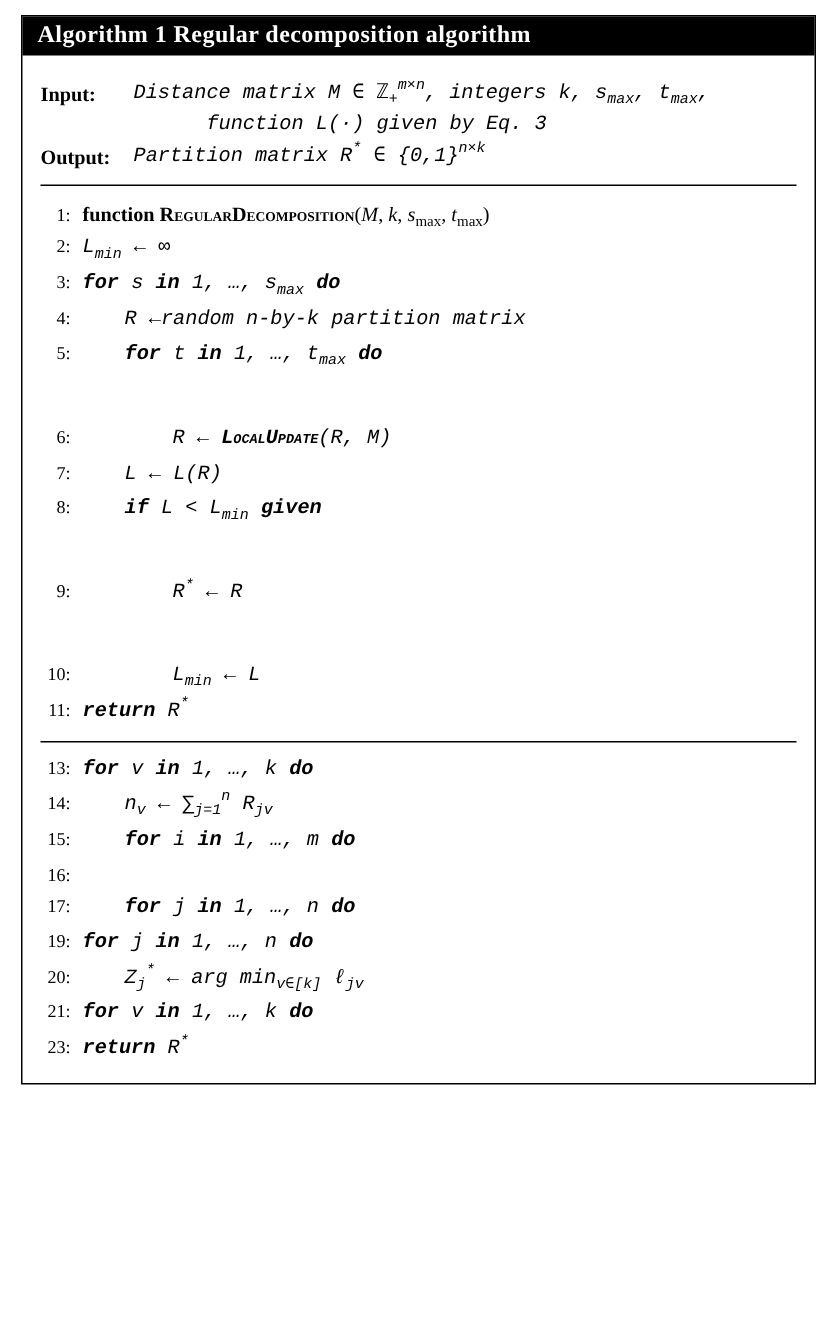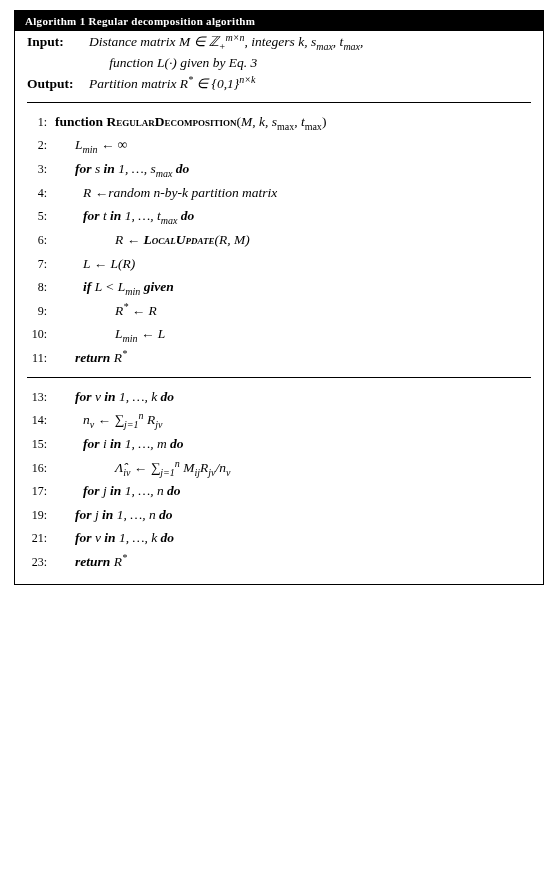--- a/index.html
+++ b/index.html
@@ -17,26 +17,26 @@
     }
     .algorithm-box {
       width: 530px;
       border: 1.5px solid #000;
       padding: 0;
     }
     .algo-header {
       background: #000;
       color: #fff;
       padding: 4px 10px;
-      font-size: 11px;
+      font-size: 16px;
       font-weight: bold;
       letter-spacing: 0.3px;
     }
     .algo-body {
-      padding: 1px 12px 10px 12px;
+      padding: 16px 12px 10px 12px;
     }
     .io-section {
       margin-bottom: 6px;
       line-height: 1.55;
     }
     .io-line {
       display: flex;
       align-items: flex-start;
     }
     .io-label {
@@ -61,41 +61,42 @@
       min-width: 28px;
       text-align: right;
       padding-right: 8px;
       font-size: 12px;
       color: #000;
       flex-shrink: 0;
     }
     .line-content {
       flex: 1;
     }
-    .indent1 { margin-left: 20px; }
+    .indent1 { }
     .indent2 { margin-left: 28px; }
-    .indent3 { margin-left: 60px; }
+    .indent3 { margin-left: 60px; margin-top: 32px; }
     .kw { font-weight: bold; }
     .fn-name {
       font-variant: small-caps;
       font-weight: bold;
     }
     .italic-section {
       font-style: italic;
       margin-left: 28px;
       margin-top: 2px;
       margin-bottom: 1px;
       line-height: 1.5;
     }
     sub, sup {
       font-size: 10px;
       line-height: 0;
     }
     .math {
       font-style: italic;
+      font-family: Liberation Mono, monospace;
     }
   </style>
 </head>
 <body>
 
 <div class="algorithm-box">
   <div class="algo-header">
     <span>Algorithm 1 Regular decomposition algorithm</span>
   </div>
   <div class="algo-body">
@@ -215,41 +216,44 @@
 
     <div class="line-block">
       <span class="line-num">15:</span>
       <span class="line-content indent2 math">
         <span class="kw">for</span> <i>i</i> <span class="kw">in</span> 1, …, <i>m</i> <span class="kw">do</span>
       </span>
     </div>
 
     <div class="line-block">
       <span class="line-num">16:</span>
-      <span class="line-content indent3 math">
-        <i>Λ̂</i><sub><i>iv</i></sub> ← ∑<sub><i>j</i>=1</sub><sup><i>n</i></sup> <i>M</i><sub><i>ij</i></sub><i>R</i><sub><i>jv</i></sub>/<i>n</i><sub><i>v</i></sub>
-      </span>
     </div>
 
     <div class="line-block">
       <span class="line-num">17:</span>
       <span class="line-content indent2 math">
         <span class="kw">for</span> <i>j</i> <span class="kw">in</span> 1, …, <i>n</i> <span class="kw">do</span>
       </span>
     </div>
 
 
 
     <div class="line-block">
       <span class="line-num">19:</span>
       <span class="line-content indent1 math">
         <span class="kw">for</span> <i>j</i> <span class="kw">in</span> 1, …, <i>n</i> <span class="kw">do</span>
       </span>
     </div>
 
+    <div class="line-block">
+      <span class="line-num">20:</span>
+      <span class="line-content indent2 math">
+        <i>Z</i><sub><i>j</i></sub><sup>*</sup> ← arg min<sub><i>v</i>∈[<i>k</i>]</sub> <i>ℓ</i><sub><i>jv</i></sub>
+      </span>
+    </div>
 
     <div class="line-block">
       <span class="line-num">21:</span>
       <span class="line-content indent1 math">
         <span class="kw">for</span> <i>v</i> <span class="kw">in</span> 1, …, <i>k</i> <span class="kw">do</span>
       </span>
     </div>
 
 
     <div class="line-block">

